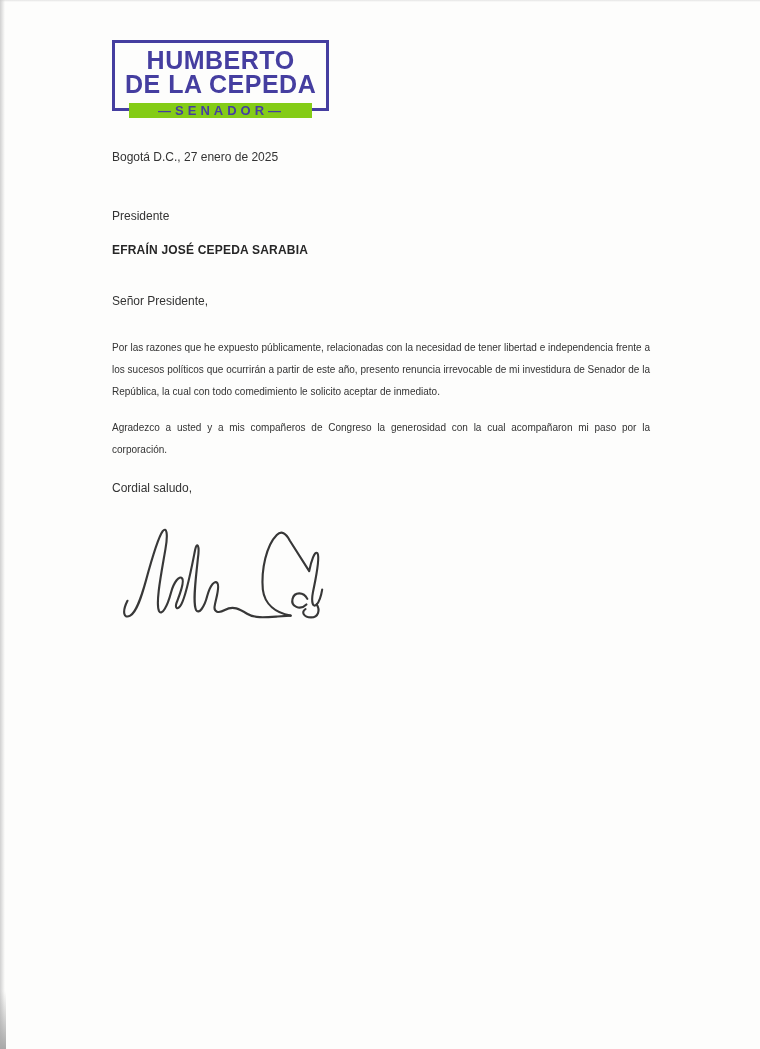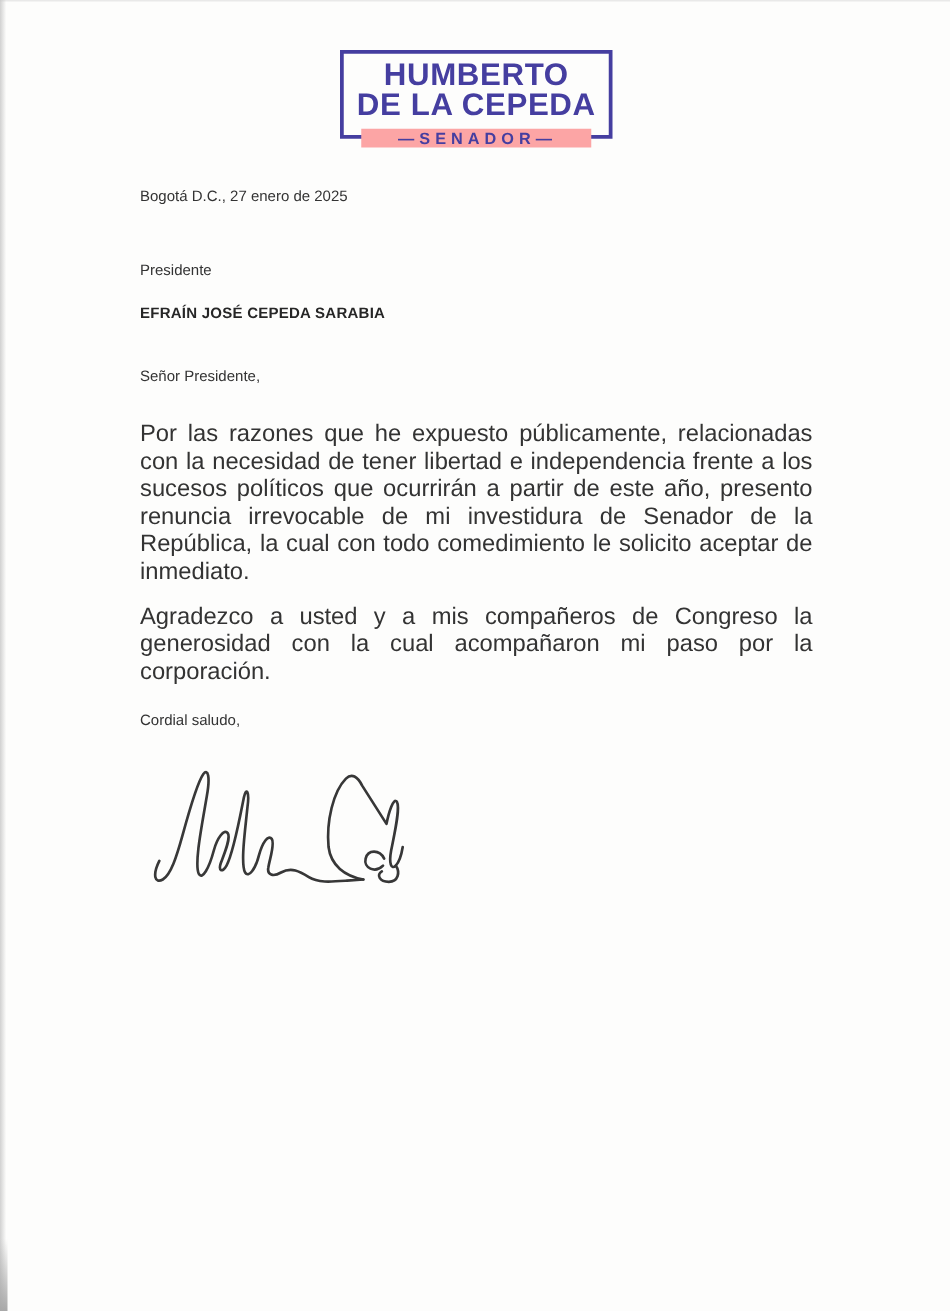--- a/index.html
+++ b/index.html
@@ -26,56 +26,56 @@
     background: linear-gradient(to bottom, #e4e4e4, rgba(255,255,255,0));
   }
   .corner-mark {
     position: absolute; left: 0; bottom: 0; width: 6px; height: 58px;
     background: linear-gradient(to top, #a8a8a8, rgba(200,200,200,0));
   }
 
   .content { position: relative; padding: 0 110px 0 112px; }
 
   
-  .logo-wrap { display: flex; justify-content: center; margin-top: 40px; }
+  .logo-wrap { display: flex; margin-top: 40px; }
   .logo-box {
     position: relative;
     border: 3px solid var(--brand, #453ea0);
     padding: 5px 10px 12px 10px;
     text-align: center;
     color: var(--brand, #453ea0);
   }
   .logo-line1, .logo-line2 {
     font-weight: 700;
     font-size: 25px;
     line-height: 24px;
     letter-spacing: 0.5px;
     white-space: nowrap;
   }
   .logo-senador {
     position: absolute;
     left: 14px; right: 14px; bottom: -10px;
-    background: #fca5a5;
+    background: #84cc16;
     font-weight: 700;
     font-size: 13px;
     letter-spacing: 4px;
     padding: 0 1px;
     white-space: nowrap;
     text-indent: 2px;
   }
 
   
   .line { font-size: 12px; line-height: 21px; color: #333; }
   .date-line { margin-top: 36px; }
   .recipient { margin-top: 38px; }
   .recipient .bold-line { font-weight: 700; color: #262626; letter-spacing: 0.2px; margin-top: 13px; }
   .salutation { margin-top: 30px; }
   .para {
     margin-top: 25px;
-    font-size: 19px;
+    font-size: 10px;
     line-height: 22px;
     text-align: justify;
     color: #333;
   }
   .para.second { margin-top: 14px; }
   .closing { margin-top: 17px; }
 
   .signature { margin-top: 22px; height: 102px; }
   .signature svg { display: block; }
 

